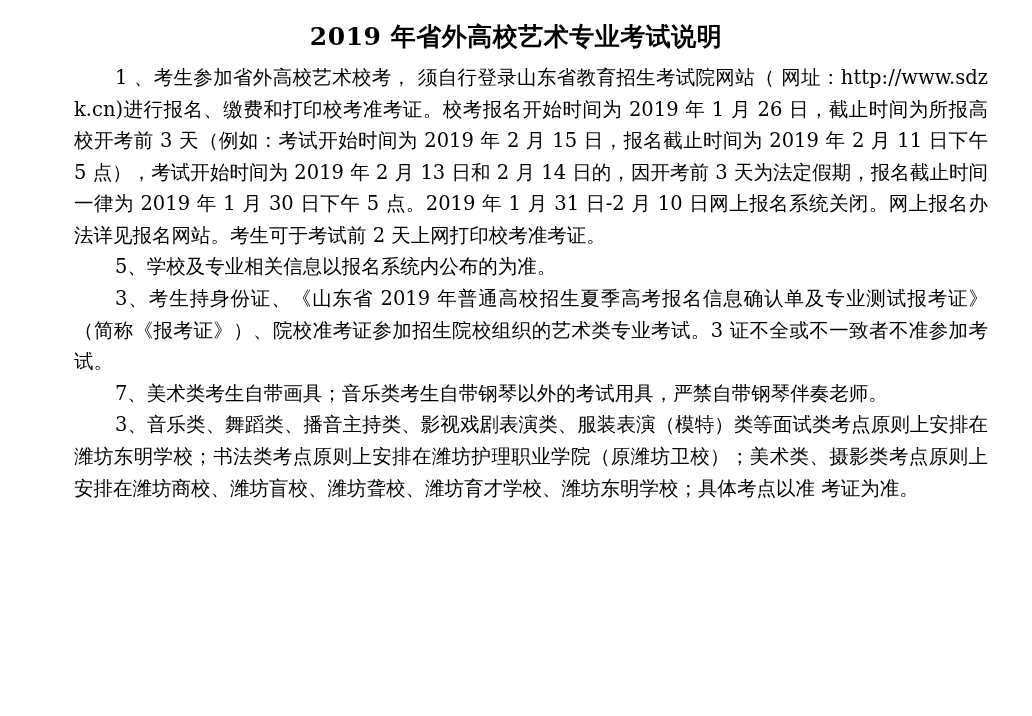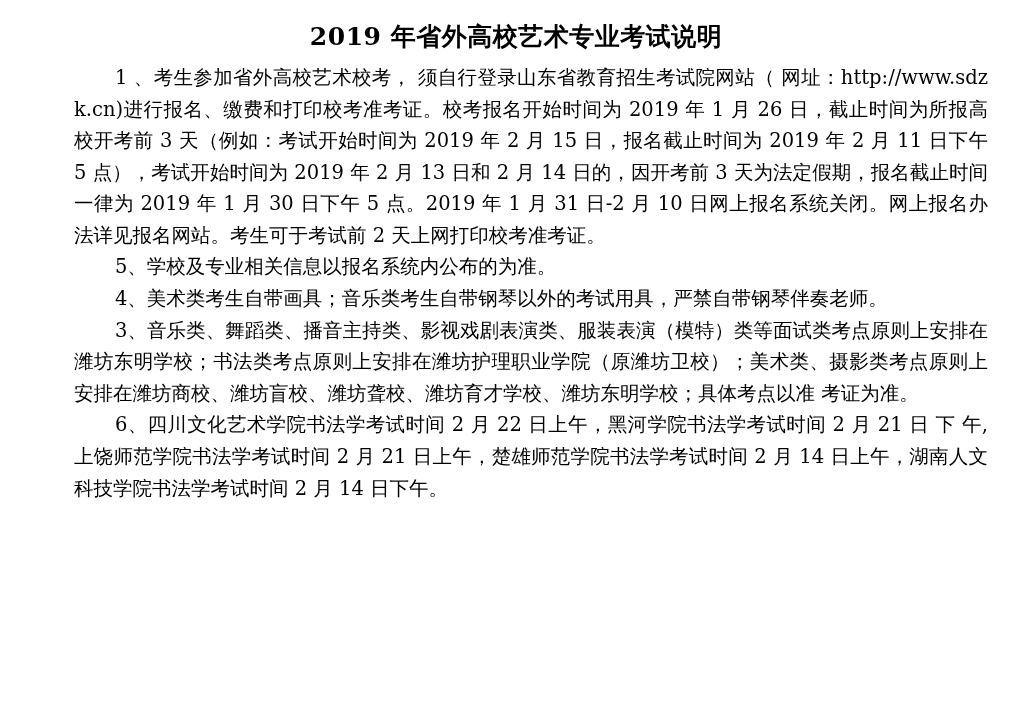--- a/index.html
+++ b/index.html
@@ -47,20 +47,20 @@
 <body>
 
 <div class="page">
 
   <h1 class="doc-title">2019 年省外高校艺术专业考试说明</h1>
 
   <p class="para indent">1 、考生参加省外高校艺术校考， 须自行登录山东省教育招生考试院网站（ 网址：http://www.sdzk.cn)进行报名、缴费和打印校考准考证。校考报名开始时间为 2019 年 1 月 26 日，截止时间为所报高校开考前 3 天（例如：考试开始时间为 2019 年 2 月 15 日，报名截止时间为 2019 年 2 月 11 日下午 5 点），考试开始时间为 2019 年 2 月 13 日和 2 月 14 日的，因开考前 3 天为法定假期，报名截止时间一律为 2019 年 1 月 30 日下午 5 点。2019 年 1 月 31 日-2 月 10 日网上报名系统关闭。网上报名办法详见报名网站。考生可于考试前 2 天上网打印校考准考证。</p>
 
   <p class="para indent">5、学校及专业相关信息以报名系统内公布的为准。</p>
 
+  <p class="para indent">3、考生持身份证、《山东省 2019 年普通高校招生夏季高考报名信息确认单及专业测试报考证》（简称《报考证》）、院校准考证参加招生院校组织的艺术类专业考试。3 证不全或不一致者不准参加考试。</p>
 
-  <p class="para indent">4、美术类考生自带画具；音乐类考生自带钢琴以外的考试用具，严禁自带钢琴伴奏老师。</p>
+  <p class="para indent">7、美术类考生自带画具；音乐类考生自带钢琴以外的考试用具，严禁自带钢琴伴奏老师。</p>
 
   <p class="para indent">3、音乐类、舞蹈类、播音主持类、影视戏剧表演类、服装表演（模特）类等面试类考点原则上安排在潍坊东明学校；书法类考点原则上安排在潍坊护理职业学院（原潍坊卫校）；美术类、摄影类考点原则上安排在潍坊商校、潍坊盲校、潍坊聋校、潍坊育才学校、潍坊东明学校；具体考点以准 考证为准。</p>
 
-  <p class="para indent">6、四川文化艺术学院书法学考试时间 2 月 22 日上午，黑河学院书法学考试时间 2 月 21 日 下 午,上饶师范学院书法学考试时间 2 月 21 日上午，楚雄师范学院书法学考试时间 2 月 14 日上午，湖南人文科技学院书法学考试时间 2 月 14 日下午。</p>
 
 </div>
 
 </body></html>

